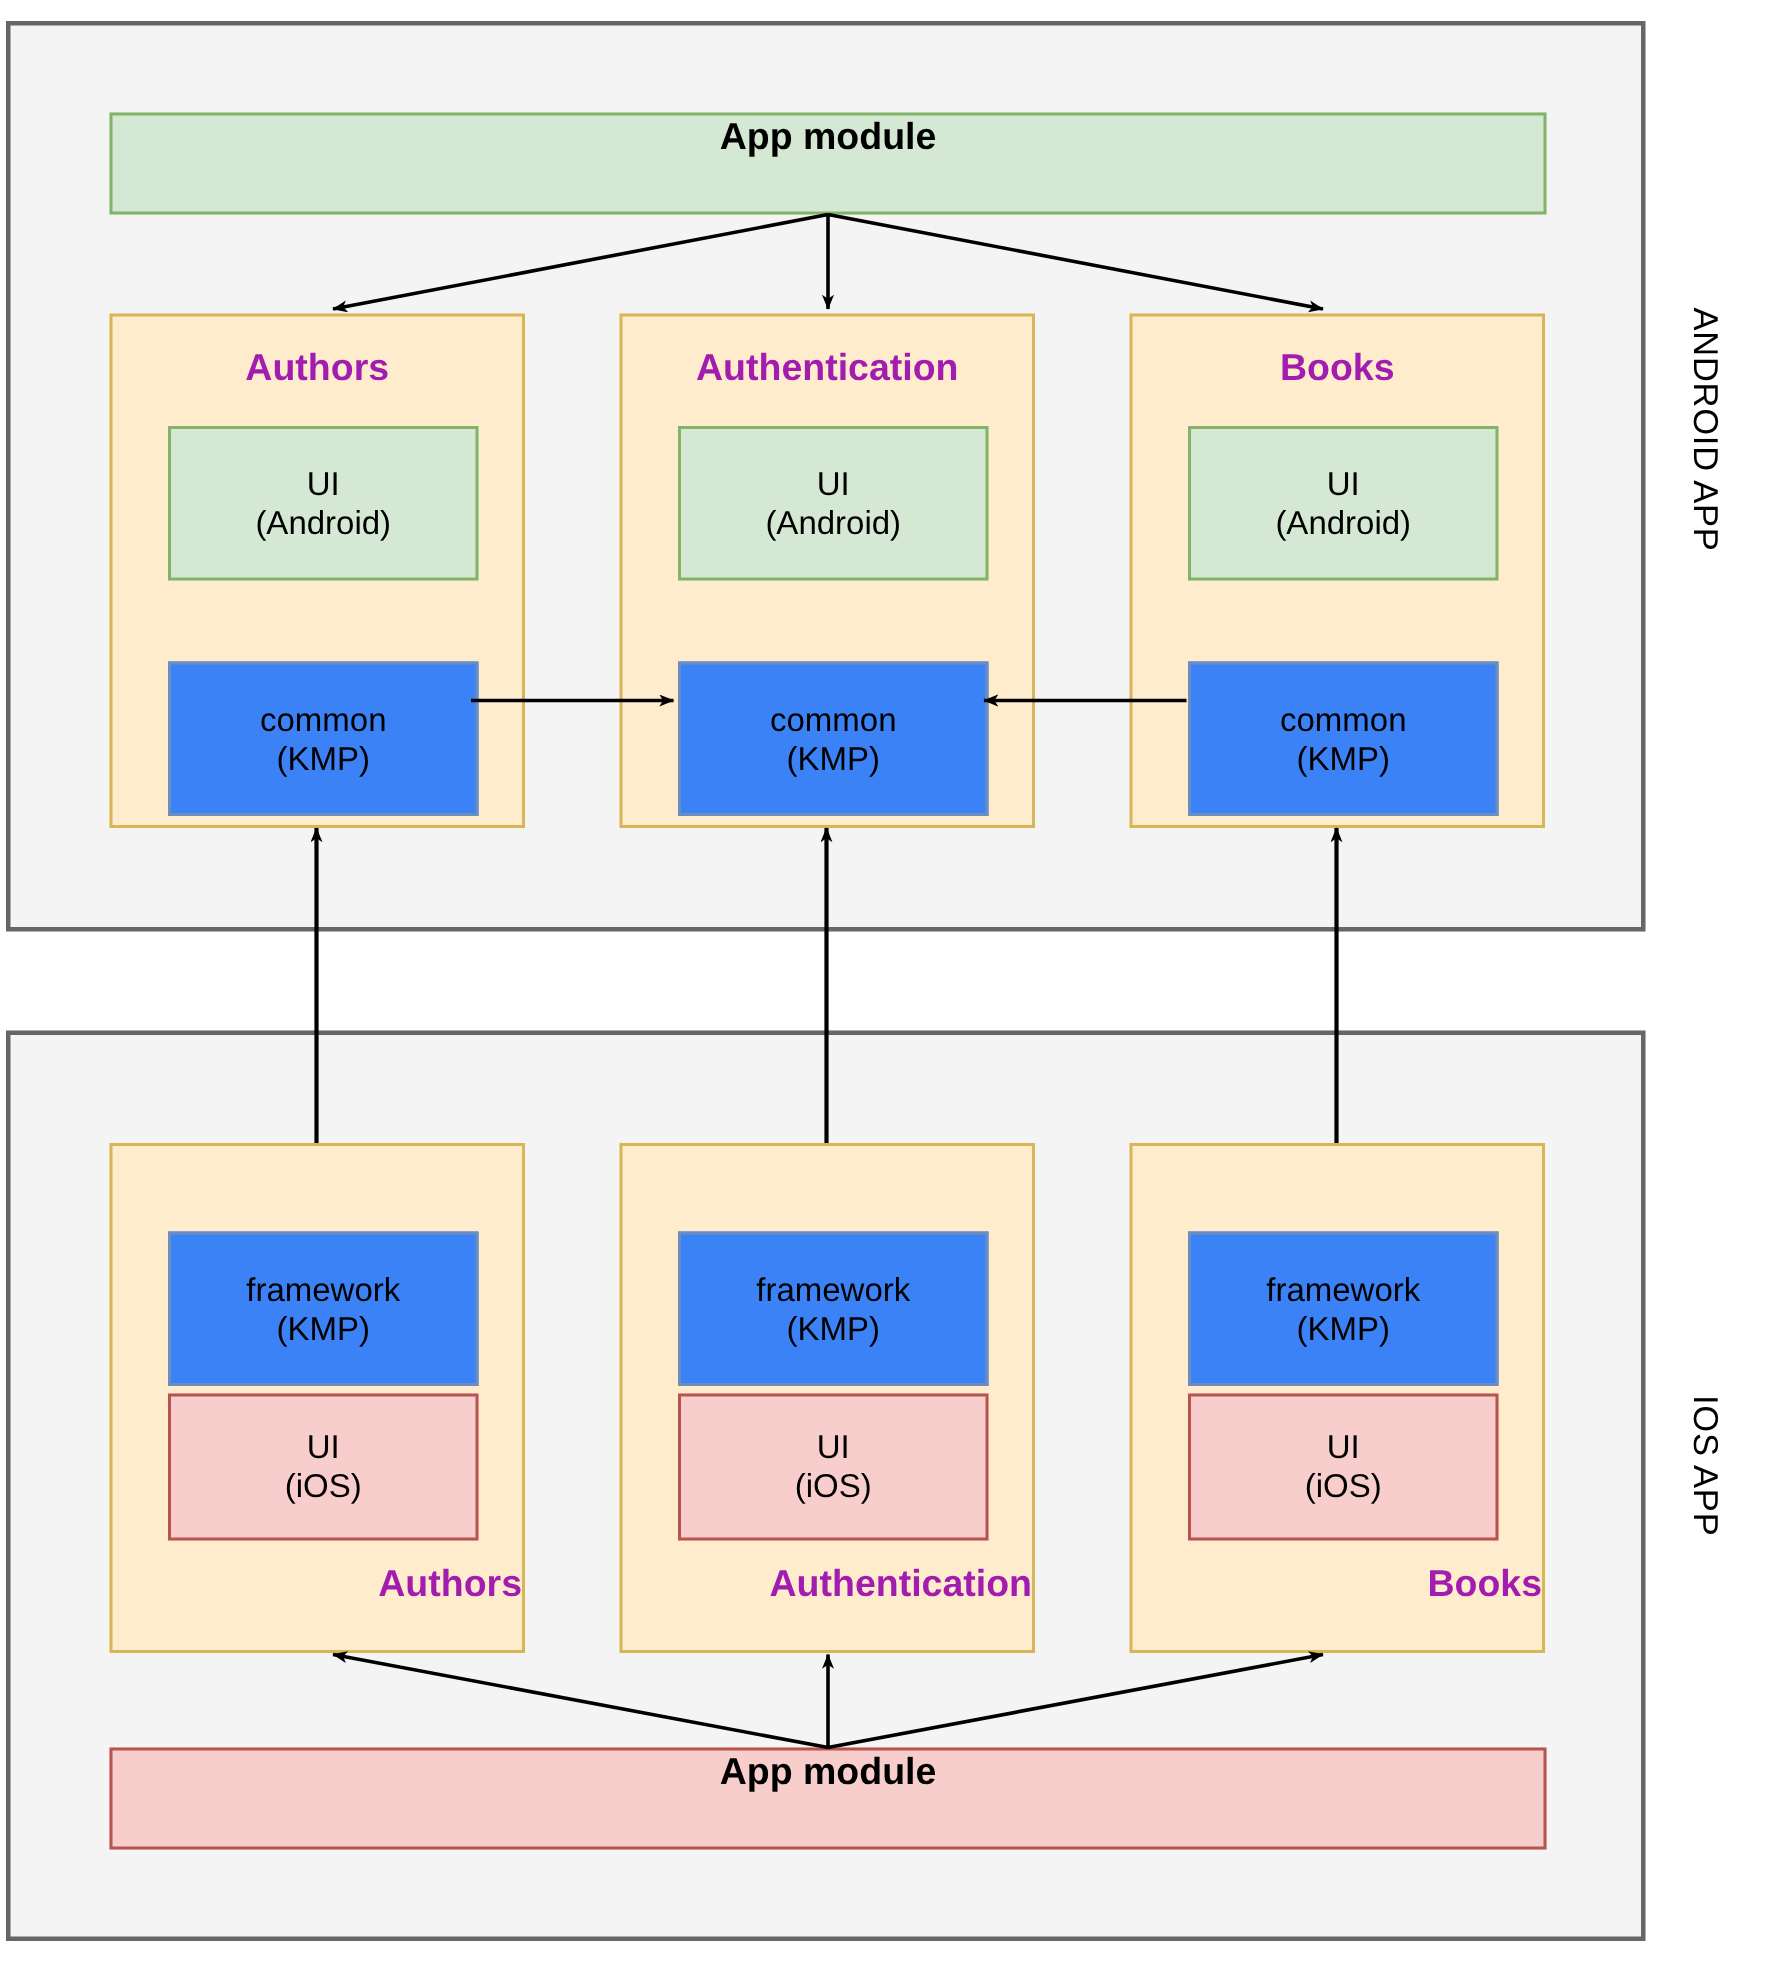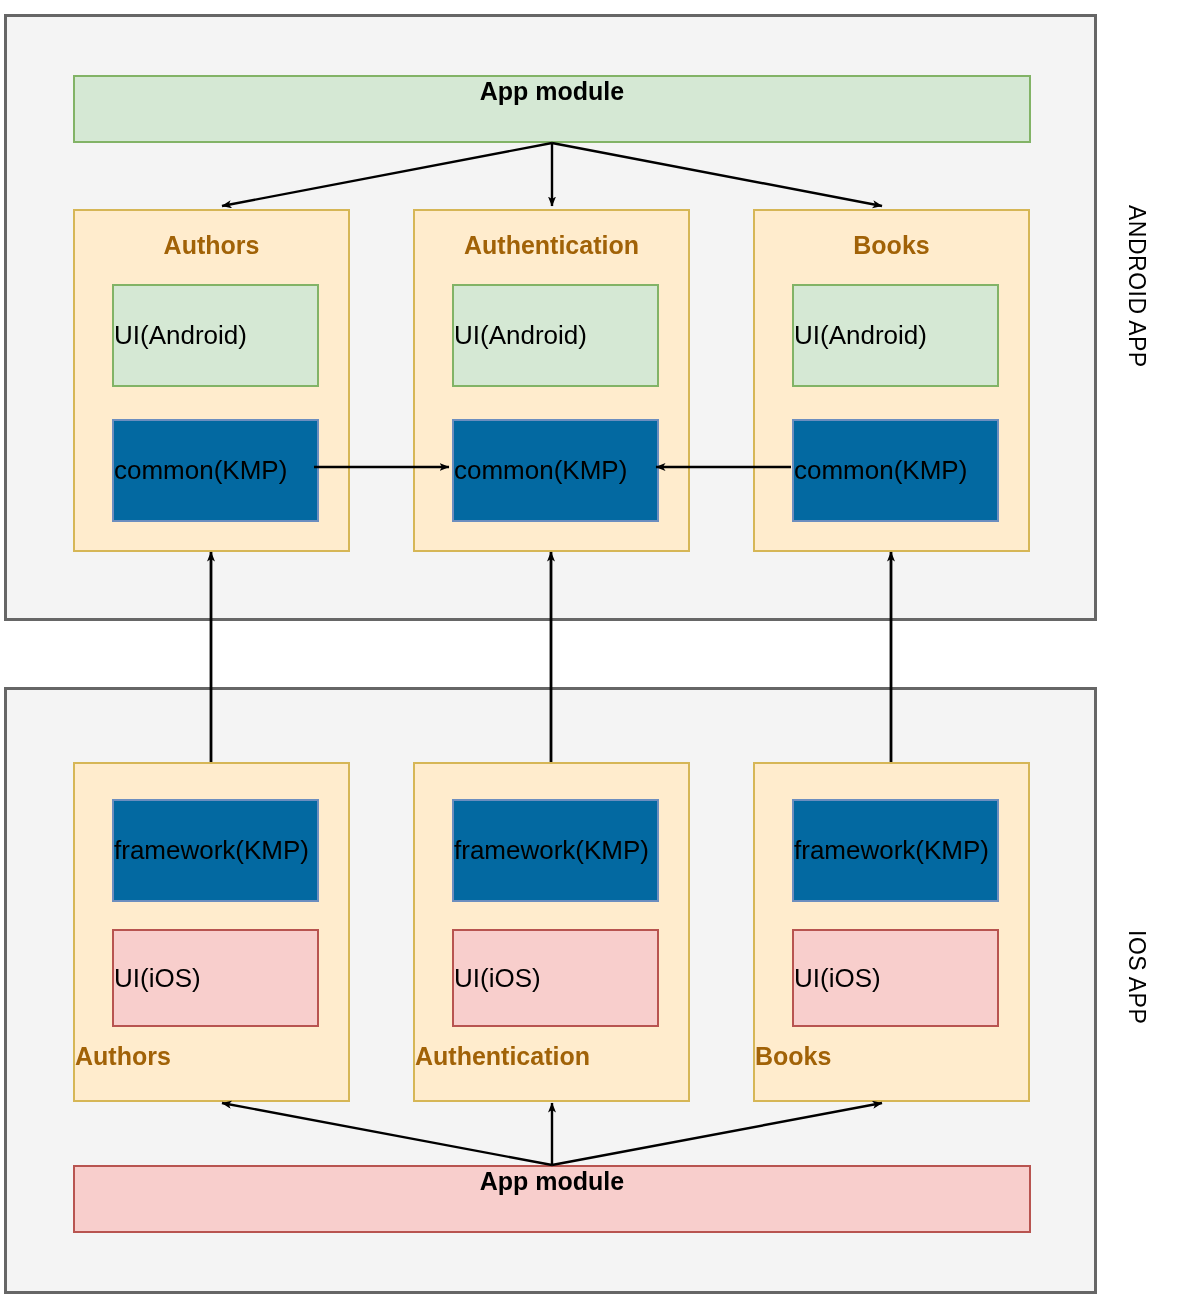--- a/index.html
+++ b/index.html
@@ -71,41 +71,43 @@
     background: #ffeccd;
     border: 2px solid #d6b656;
     z-index: 3;
     display: flex;
     flex-direction: column;
     align-items: center;
   }
   .feature-title {
     font-size: 25px;
     font-weight: bold;
-    color: #a16207;
-    text-align: left;
+    color: #a21caf;
+    text-align: right;
     line-height: 1;
   }
   .inner-box {
     box-sizing: border-box;
     display: flex;
-    flex-direction: row;
+    flex-direction: column;
     align-items: center;
-    font-size: 26px;
+    justify-content: center;
+    font-size: 22px;
     color: #000000;
     line-height: 1.18;
     text-align: center;
   }
   .inner-box.green {
     background: #d5e8d4;
     border: 2px solid #82b366;
   }
   .inner-box.blue {
-    background: #0369a1;
+    background: #3b82f6;
     border: 2px solid #6c8ebf;
+    margin-top: 22px;
   }
   .inner-box.red {
     background: #f8cecc;
     border: 2px solid #b85450;
   }
   .inner-line { display: block; }
 </style>
 </head>
 <body>
 

